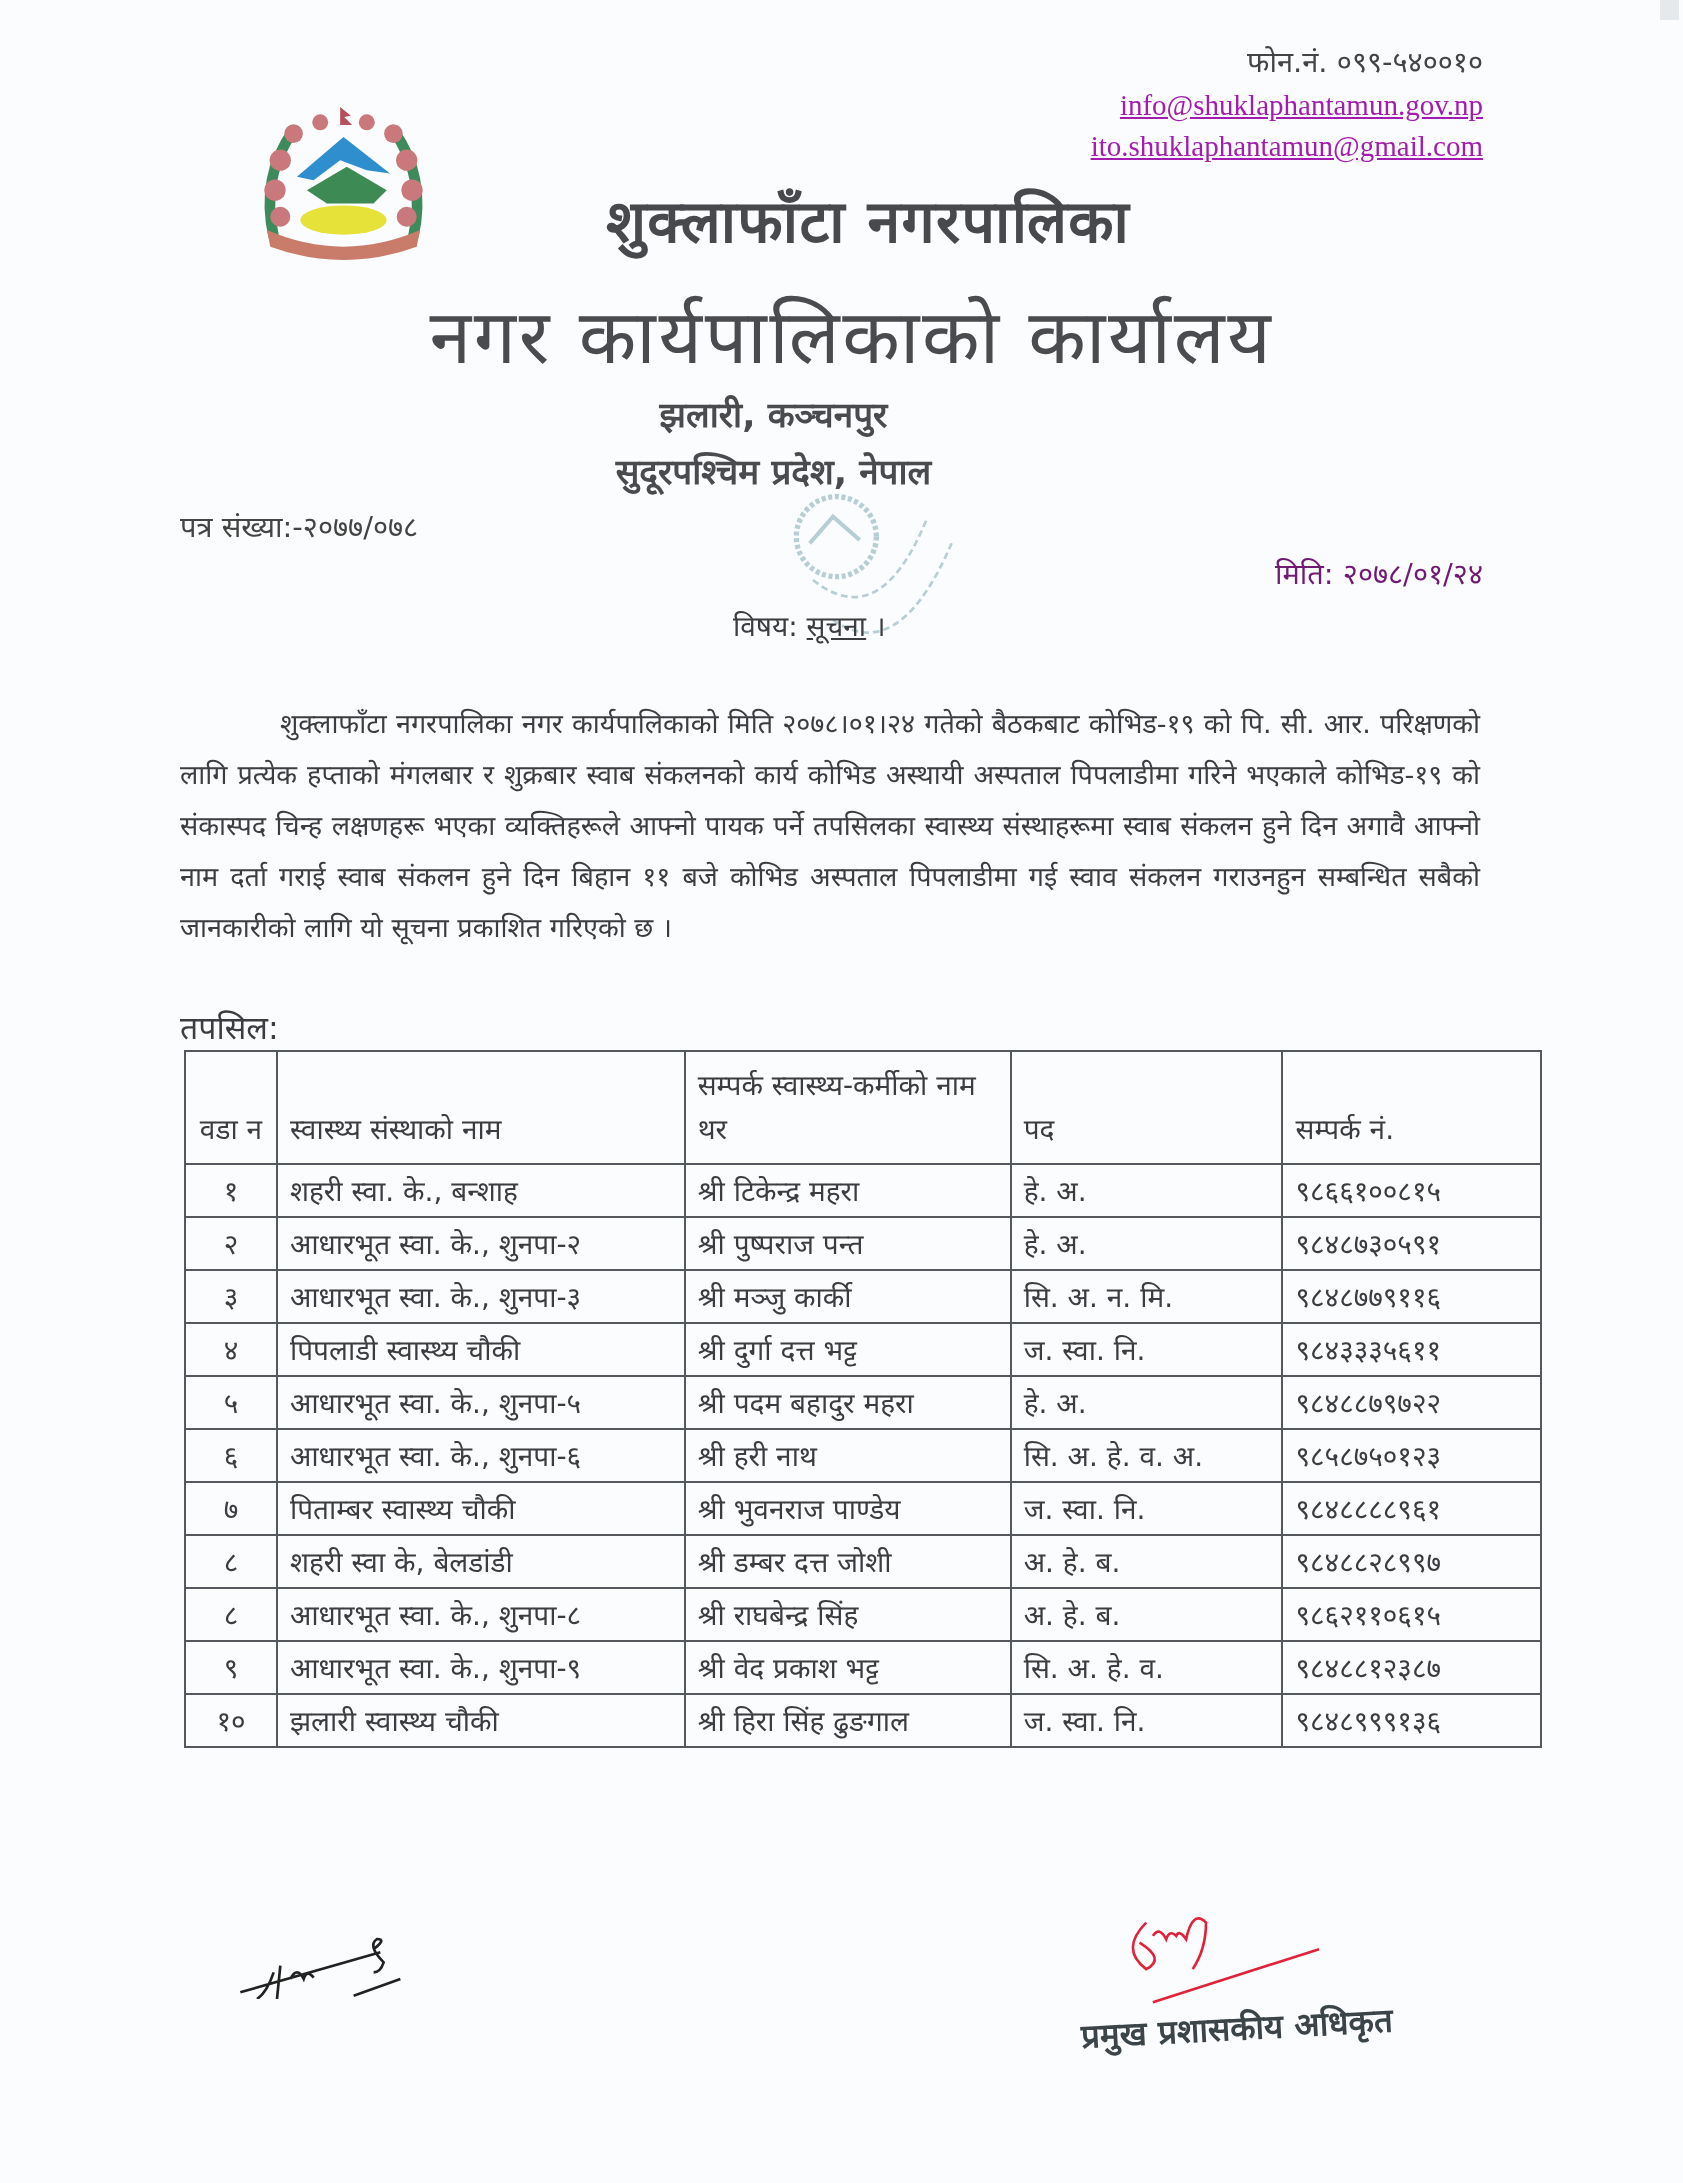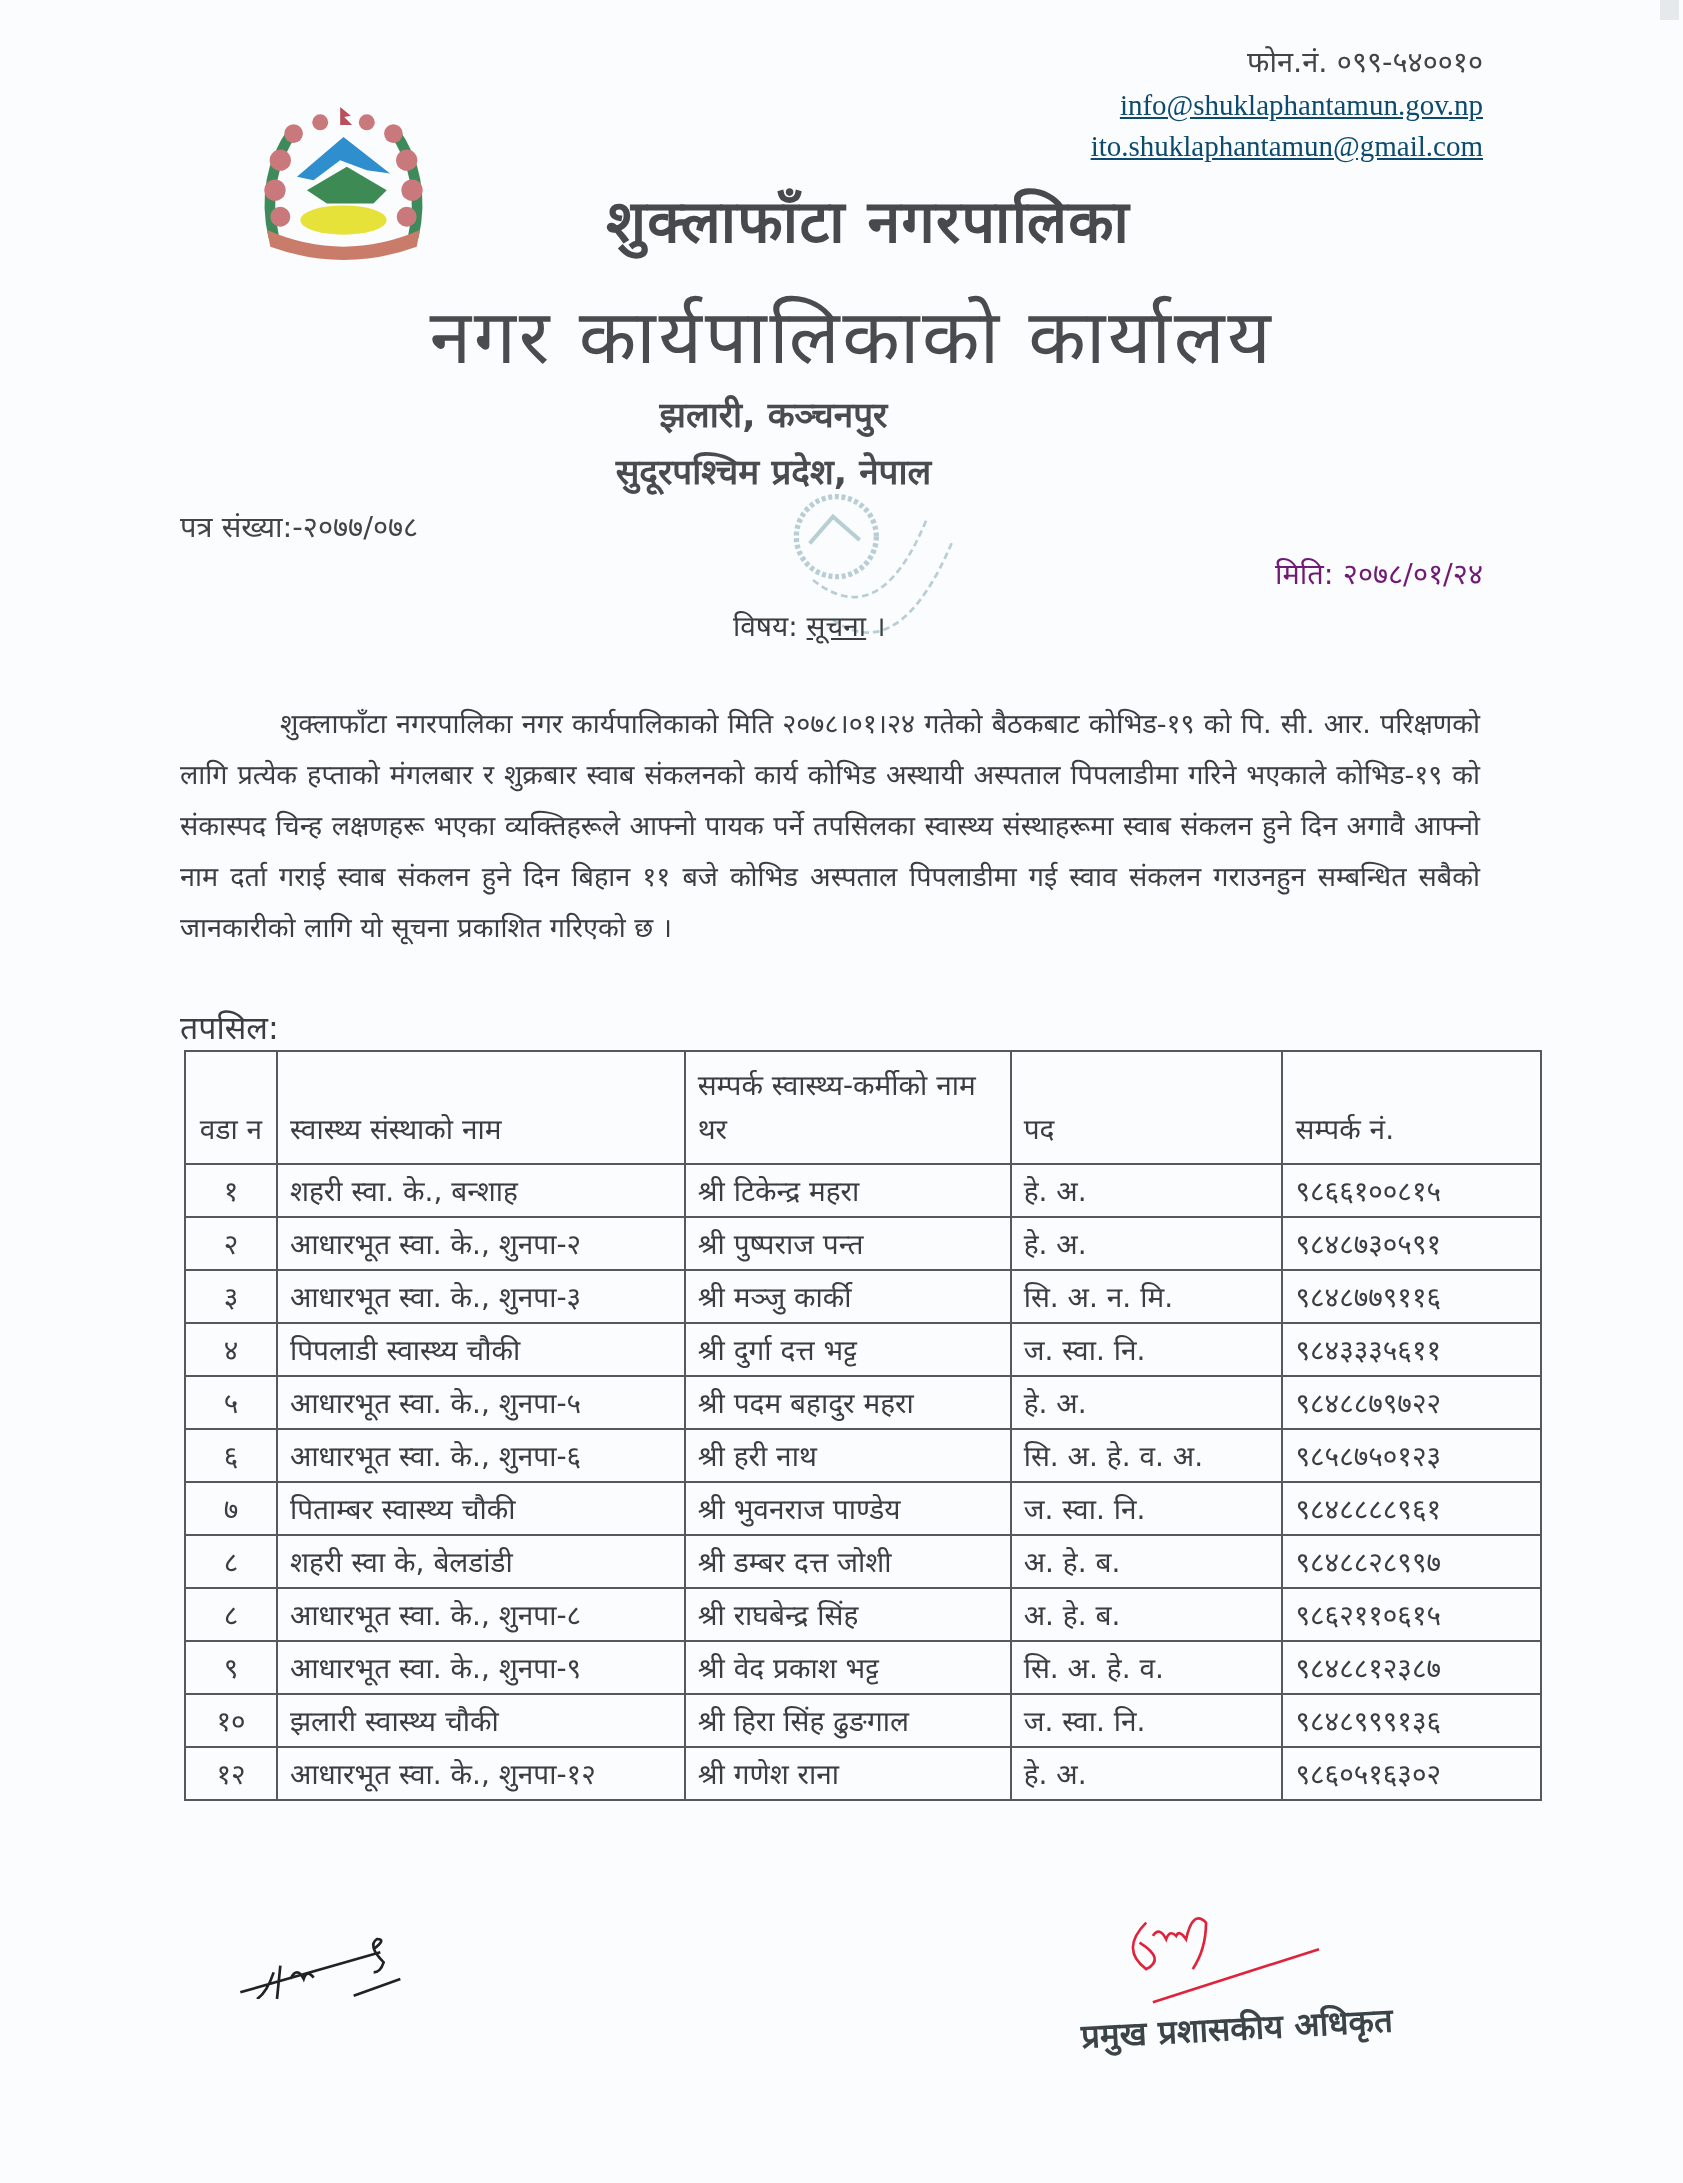--- a/index.html
+++ b/index.html
@@ -4,21 +4,21 @@
 <style>
   html, body { margin: 0; padding: 0; background: #fbfcfd; }
   body { width: 1683px; height: 2183px; position: relative; overflow: hidden;
          font-family: "DejaVu Sans", sans-serif; color: #3a3d42; }
   .abs { position: absolute; }
   .right-edge { position: absolute; right: 4px; top: 0; width: 18.7px; height: 20px; background: #e6e9ec; }
 
   
   .contact { right: 200px; top: 41px; text-align: right; }
   .phone { font-size: 29px; color: #444; margin-bottom: 5.3px; }
-  .mail { font-family: "Liberation Serif", serif; font-size: 29px; color: #0c4a6e;
+  .mail { font-family: "Liberation Serif", serif; font-size: 29px; color: #a21caf;
           text-decoration: underline; line-height: 41px; display: block; }
 
   
   .emblem { left: 247px; top: 97px; width: 193px; height: 163px; }
 
   
   .h1 { left: 0; width: 1683px; top: 179px; text-align: center; font-size: 59px;
         font-weight: bold; color: #48494c; letter-spacing: 1.3px; padding-left: 53px; box-sizing: border-box; }
   .h2 { left: 0; width: 1683px; top: 283px; text-align: center; font-size: 75px;
         color: #4a4b4e; letter-spacing: 2.7px; padding-left: 20px; box-sizing: border-box; }
@@ -190,27 +190,20 @@
         <td>सि. अ. हे. व.</td>
         <td>९८४८८१२३८७</td>
       </tr>
       <tr>
         <td class="c0">१०</td>
         <td>झलारी स्वास्थ्य चौकी</td>
         <td>श्री हिरा सिंह ढुङगाल</td>
         <td>ज. स्वा. नि.</td>
         <td>९८४८९९९१३६</td>
       </tr>
-      <tr>
-        <td class="c0">१२</td>
-        <td>आधारभूत स्वा. के., शुनपा-१२</td>
-        <td>श्री गणेश राना</td>
-        <td>हे. अ.</td>
-        <td>९८६०५१६३०२</td>
-      </tr>
     </tbody>
 </table>
 
 <svg class="abs sig-left" viewBox="0 0 300 150">
   <path d="M20 140 L230 80 M70 110 Q60 140 45 150 M80 100 L75 150 M95 120 Q105 100 115 120 Q120 105 130 118" stroke="#222" stroke-width="4" fill="none"></path>
   <path d="M220 75 Q240 60 225 60 Q210 70 235 95 Q230 110 220 110 M190 145 L260 120" stroke="#222" stroke-width="4" fill="none"></path>
 </svg>
 <svg class="abs sig-right" viewBox="0 0 330 170">
   <path d="M60 40 Q20 80 60 110 Q90 95 50 70 M70 60 Q80 45 90 65 Q95 50 105 60 Q110 50 120 65 Q130 20 150 40 Q150 80 130 110" stroke="#e0223a" stroke-width="4" fill="none"></path>
   <path d="M70 160 L320 80" stroke="#e0223a" stroke-width="4" fill="none"></path>

